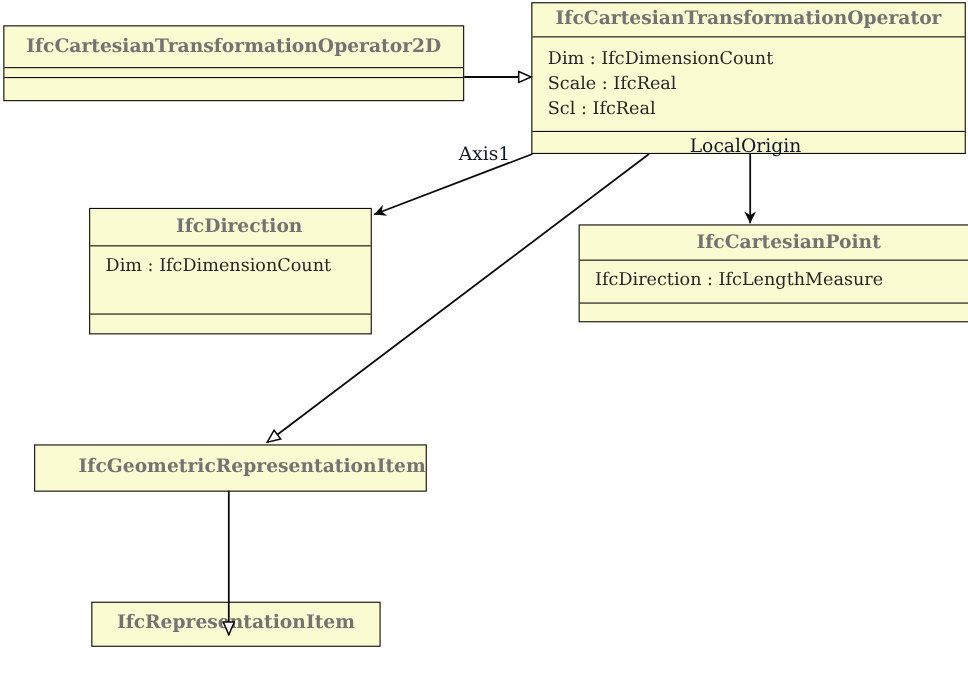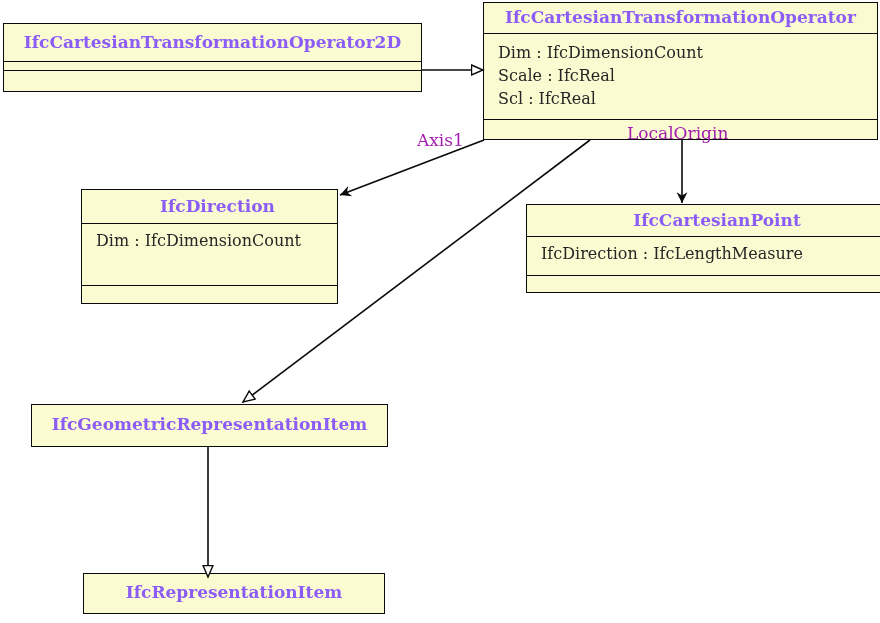--- a/index.html
+++ b/index.html
@@ -6,21 +6,21 @@
   .canvas{
     position:relative;width:880px;height:623px;background:#ffffff;
     font-family:"DejaVu Serif","Liberation Serif",serif;overflow:hidden;
   }
   .uml-class{
     position:absolute;box-sizing:border-box;background:#FBFBD2;
     border:1.6px solid #0a0a0a;display:flex;flex-direction:column;z-index:1;
   }
   .uml-title{
     box-sizing:border-box;border-bottom:1.6px solid #0a0a0a;
-    font-weight:bold;font-size:17px;color:#8b5cf6;text-align:center;
+    font-weight:bold;font-size:17px;color:#737373;text-align:center;
     white-space:nowrap;overflow:hidden;
   }
   .uml-attrs{
     box-sizing:border-box;border-bottom:1.6px solid #0a0a0a;flex:1;
     font-size:16px;color:#262626;line-height:23px;
     padding:5px 10px 0 14px;white-space:nowrap;overflow:hidden;
   }
   .uml-empty{box-sizing:border-box;}
   .single .uml-title{border-bottom:none;flex:1;}
 
@@ -36,28 +36,28 @@
 
   .c-dir    {left:81px; top:189px; width:257px; height:115px;}
   .c-dir .uml-title{height:34px;line-height:32px;padding-left:16px;}
   .c-dir .uml-empty{height:17px;}
 
   .c-point  {left:526px;top:204px; width:382px; height:89px;}
   .c-point .uml-title{height:32px;line-height:30px;}
   .c-point .uml-empty{height:16px;}
 
   .c-geom   {left:31px; top:404px; width:357px; height:43px;}
-  .c-geom .uml-title{line-height:39px;}
+  .c-geom .uml-title{line-height:39px;text-align:right;}
 
-  .c-rep    {left:83px; top:573px; width:302px; height:41px;}
+  .c-rep    {left:83px; top:547px; width:263px; height:41px;}
   .c-rep .uml-title{line-height:37px;}
 
   .edge-layer{position:absolute;left:0;top:0;width:880px;height:623px;z-index:2;pointer-events:none;}
   .edge-label{
-    position:absolute;z-index:3;font-size:17px;color:#a21caf;white-space:nowrap;
+    position:absolute;z-index:3;font-size:17px;color:#0f172a;white-space:nowrap;
   }
   .lbl-axis1{left:417px;top:130px;}
   .lbl-localorigin{left:627px;top:123px;}
 </style>
 </head>
 <body>
 
 <div class="canvas">
 
   <div class="uml-class c-op2d">

